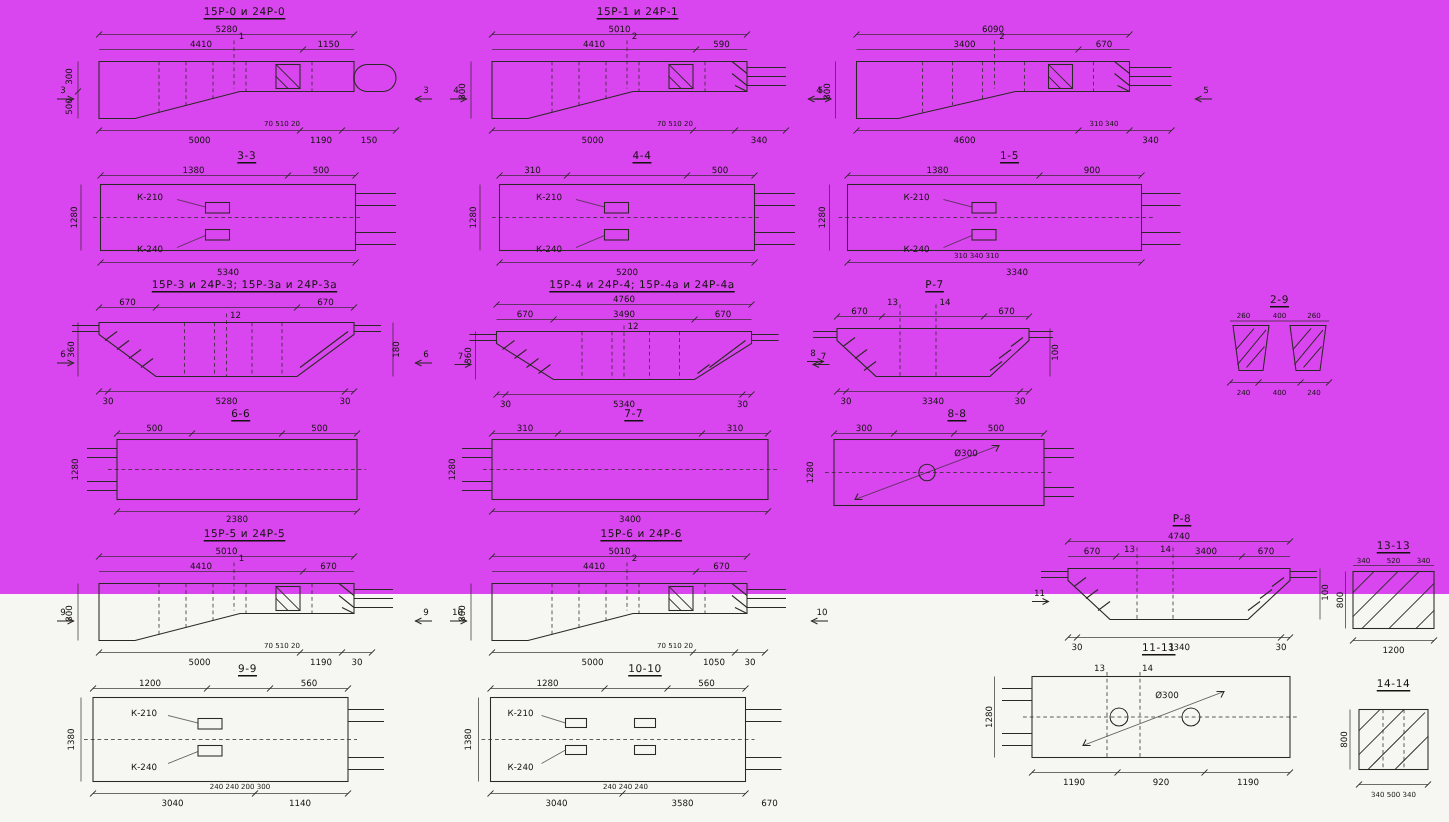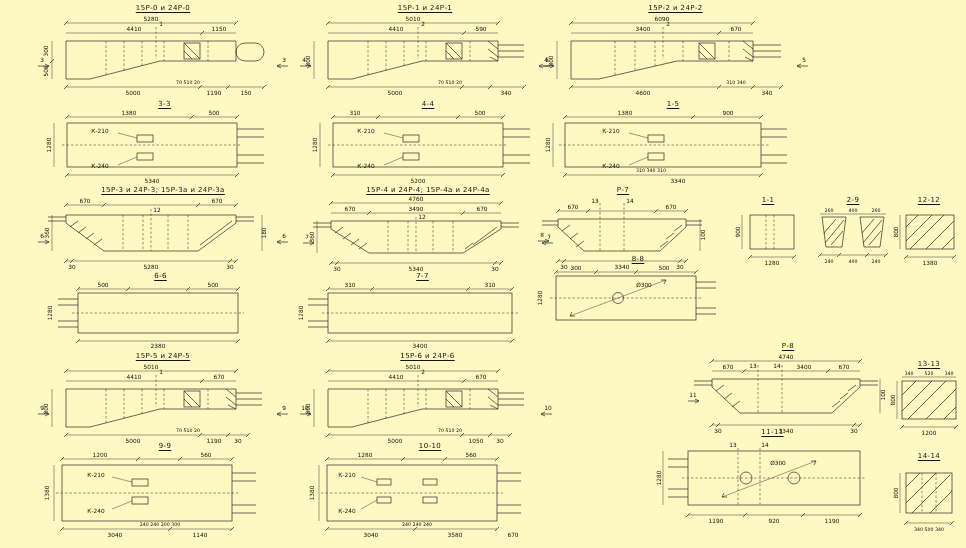--- a/index.html
+++ b/index.html
@@ -1,18 +1,18 @@
 <!DOCTYPE html>
 <html><head>
 <meta charset="utf-8">
 <style>
   *{margin:0;padding:0;box-sizing:border-box}
   html,body{width:966px;height:548px;overflow:hidden}
   body{background:#f6f6f2;font-family:"DejaVu Sans",sans-serif}
-  #sheet{position:relative;width:966px;height:548px;background:#fef9c3}
+  #sheet{position:relative;width:966px;height:396px;background:#d946ef}
   .panel{position:absolute}
   .ptitle{position:absolute;top:0;left:0;width:100%;text-align:center;
     font-size:7px;color:#14130f;letter-spacing:.4px;white-space:nowrap;
     text-decoration:underline;text-underline-offset:2px}
   .panel svg{position:absolute;left:0;top:11px;overflow:visible}
   svg line,svg path,svg rect,svg circle{stroke:#2a2923;stroke-width:.7;fill:none}
   svg .d{stroke-dasharray:2.5 2;stroke-width:.5}
   svg .tn{stroke-width:.45}
   svg text{font-family:"DejaVu Sans",sans-serif;font-size:5.8px;fill:#14130f;
     stroke:none;text-anchor:middle}
@@ -139,21 +139,20 @@
     </g>
     <g>
       <text x="246" y="47">4</text>
       <line x1="239" y1="51" x2="250" y2="51"></line>
           <path d="M243,49 L239,51 L243,53"></path>
     </g>
   </svg>
 </div>
 
 <div class="panel" style="left:543px;top:4px;width:265px;height:100px">
-  <div class="ptitle">15Р-2 и 24Р-2</div>
   <svg width="265" height="88" viewBox="0 0 265 88">
     <g>
       <line class="tn" x1="28" y1="8" x2="210" y2="8"></line>
           <line x1="26" y1="10" x2="30" y2="6"></line>
           <line x1="208" y1="10" x2="212" y2="6"></line>
       <line class="tn" x1="28" y1="18" x2="210" y2="18"></line>
           <line x1="174" y1="20" x2="178" y2="16"></line>
       <line class="tn" x1="14" y1="26" x2="14" y2="64"></line>
       <line class="tn" x1="28" y1="72" x2="238" y2="72"></line>
       <line x1="26" y1="74" x2="30" y2="70"></line>
@@ -503,38 +502,20 @@
           <line x1="148" y1="28" x2="164" y2="28"></line>
     </g>
     <g>
       <text x="4" y="40">8</text>
       <line x1="0" y1="44" x2="11" y2="44"></line>
           <path d="M7,42 L11,44 L7,46"></path>
     </g>
   </svg>
 </div>
 
-<div class="panel" style="left:736px;top:196px;width:64px;height:74px">
-  <div class="ptitle">1-1</div>
-  <svg width="64" height="62" viewBox="0 0 64 62">
-    <g>
-          <rect x="14" y="8" width="44" height="34"></rect>
-        </g>
-    <line class="d" x1="30" y1="8" x2="30" y2="42"></line>
-    <line class="d" x1="38" y1="8" x2="38" y2="42"></line>
-    <g>
-      <line class="tn" x1="6" y1="8" x2="6" y2="42"></line>
-      <line class="tn" x1="14" y1="50" x2="58" y2="50"></line>
-          <line x1="12" y1="52" x2="16" y2="48"></line>
-          <line x1="56" y1="52" x2="60" y2="48"></line>
-    </g>
-    <text x="4" y="25" transform="rotate(-90 4 25)">900</text>
-    <text x="36" y="58">1280</text>
-  </svg>
-</div>
 
 <div class="panel" style="left:810px;top:196px;width:86px;height:74px">
   <div class="ptitle">2-9</div>
   <svg width="86" height="62" viewBox="0 0 86 62">
     <text class="sm" x="19" y="5">260</text>
     <text class="sm" x="43" y="5">400</text>
     <text class="sm" x="66" y="5">260</text>
     <line class="tn" x1="10" y1="7" x2="76" y2="7"></line>
     <g>
       <path d="M12,10 L36,10 L32,40 L16,40 Z"></path>
@@ -554,43 +535,20 @@
           <line x1="27" y1="50" x2="31" y2="46"></line>
           <line x1="55" y1="50" x2="59" y2="46"></line>
           <line x1="74" y1="50" x2="78" y2="46"></line>
     </g>
     <text class="sm" x="19" y="56">240</text>
     <text class="sm" x="43" y="56">400</text>
     <text class="sm" x="66" y="56">240</text>
   </svg>
 </div>
 
-<div class="panel" style="left:896px;top:196px;width:66px;height:74px">
-  <div class="ptitle">12-12</div>
-  <svg width="66" height="62" viewBox="0 0 66 62">
-    <g>
-          <rect x="10" y="8" width="48" height="34"></rect>
-        </g>
-    <g>
-      <line x1="10" y1="20" x2="22" y2="8"></line>
-          <line x1="10" y1="34" x2="36" y2="8"></line>
-      <line x1="14" y1="42" x2="48" y2="8"></line>
-          <line x1="30" y1="42" x2="58" y2="14"></line>
-          <line x1="46" y1="42" x2="58" y2="30"></line>
-    </g>
-    <g>
-      <line class="tn" x1="4" y1="8" x2="4" y2="42"></line>
-      <line class="tn" x1="10" y1="50" x2="58" y2="50"></line>
-          <line x1="8" y1="52" x2="12" y2="48"></line>
-          <line x1="56" y1="52" x2="60" y2="48"></line>
-    </g>
-    <text x="2" y="25" transform="rotate(-90 2 25)">800</text>
-    <text x="34" y="58">1380</text>
-  </svg>
-</div>
 
 <div class="panel" style="left:48px;top:272px;width:225px;height:78px">
   <div class="ptitle">6-6</div>
   <svg width="225" height="66" viewBox="0 0 225 66">
     <g>
       <line class="tn" x1="30" y1="6" x2="190" y2="6"></line>
       <line x1="28" y1="8" x2="32" y2="4"></line>
           <line x1="78" y1="8" x2="82" y2="4"></line>
           <line x1="138" y1="8" x2="142" y2="4"></line>
           <line x1="188" y1="8" x2="192" y2="4"></line>
@@ -638,21 +596,21 @@
     <line class="d" x1="22" y1="30" x2="218" y2="30"></line>
     <g>
       <line x1="28" y1="16" x2="8" y2="16"></line>
           <line x1="28" y1="22" x2="8" y2="22"></line>
       <line x1="28" y1="38" x2="8" y2="38"></line>
           <line x1="28" y1="44" x2="8" y2="44"></line>
     </g>
   </svg>
 </div>
 
-<div class="panel" style="left:538px;top:255px;width:200px;height:78px">
+<div class="panel" style="left:538px;top:272px;width:200px;height:78px">
   <div class="ptitle">8-8</div>
   <svg width="200" height="66" viewBox="0 0 200 66">
     <g>
       <line class="tn" x1="18" y1="6" x2="158" y2="6"></line>
       <line x1="16" y1="8" x2="20" y2="4"></line>
           <line x1="56" y1="8" x2="60" y2="4"></line>
           <line x1="96" y1="8" x2="100" y2="4"></line>
           <line x1="156" y1="8" x2="160" y2="4"></line>
     </g>
     <text x="38" y="4">300</text>

